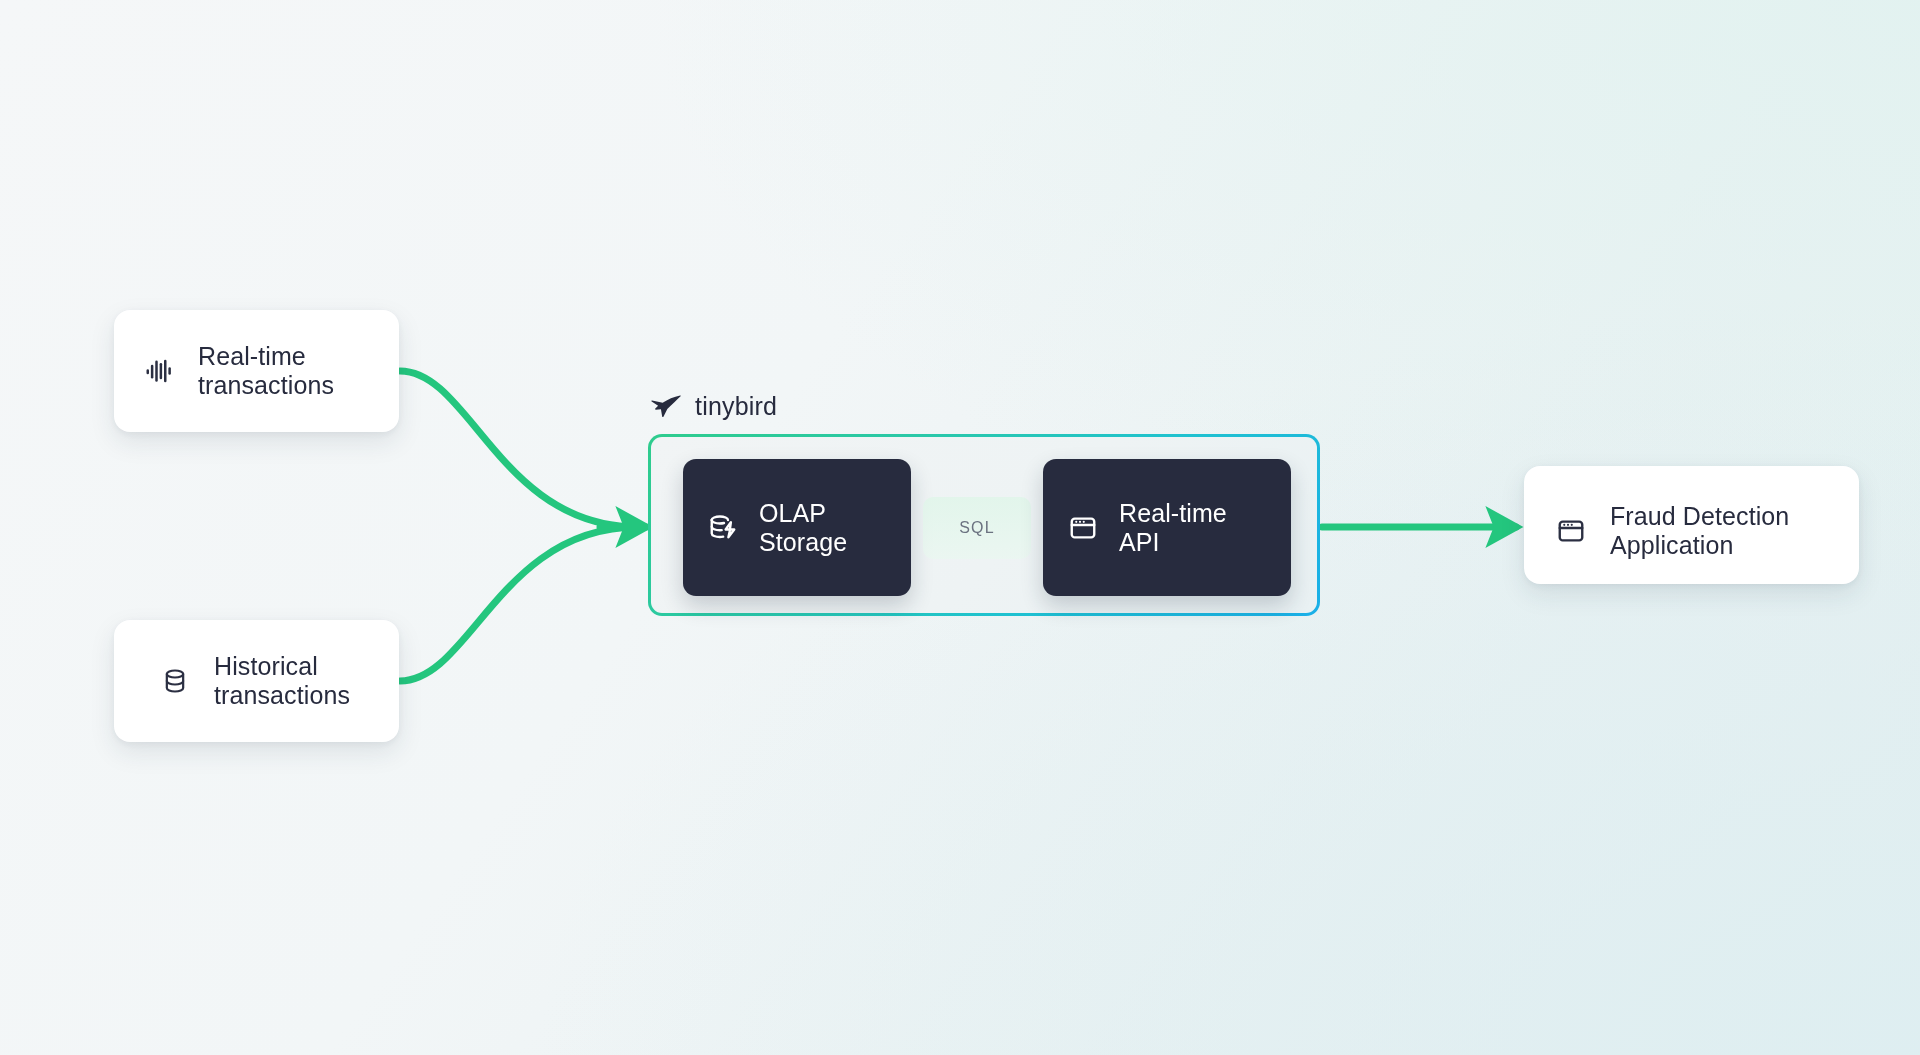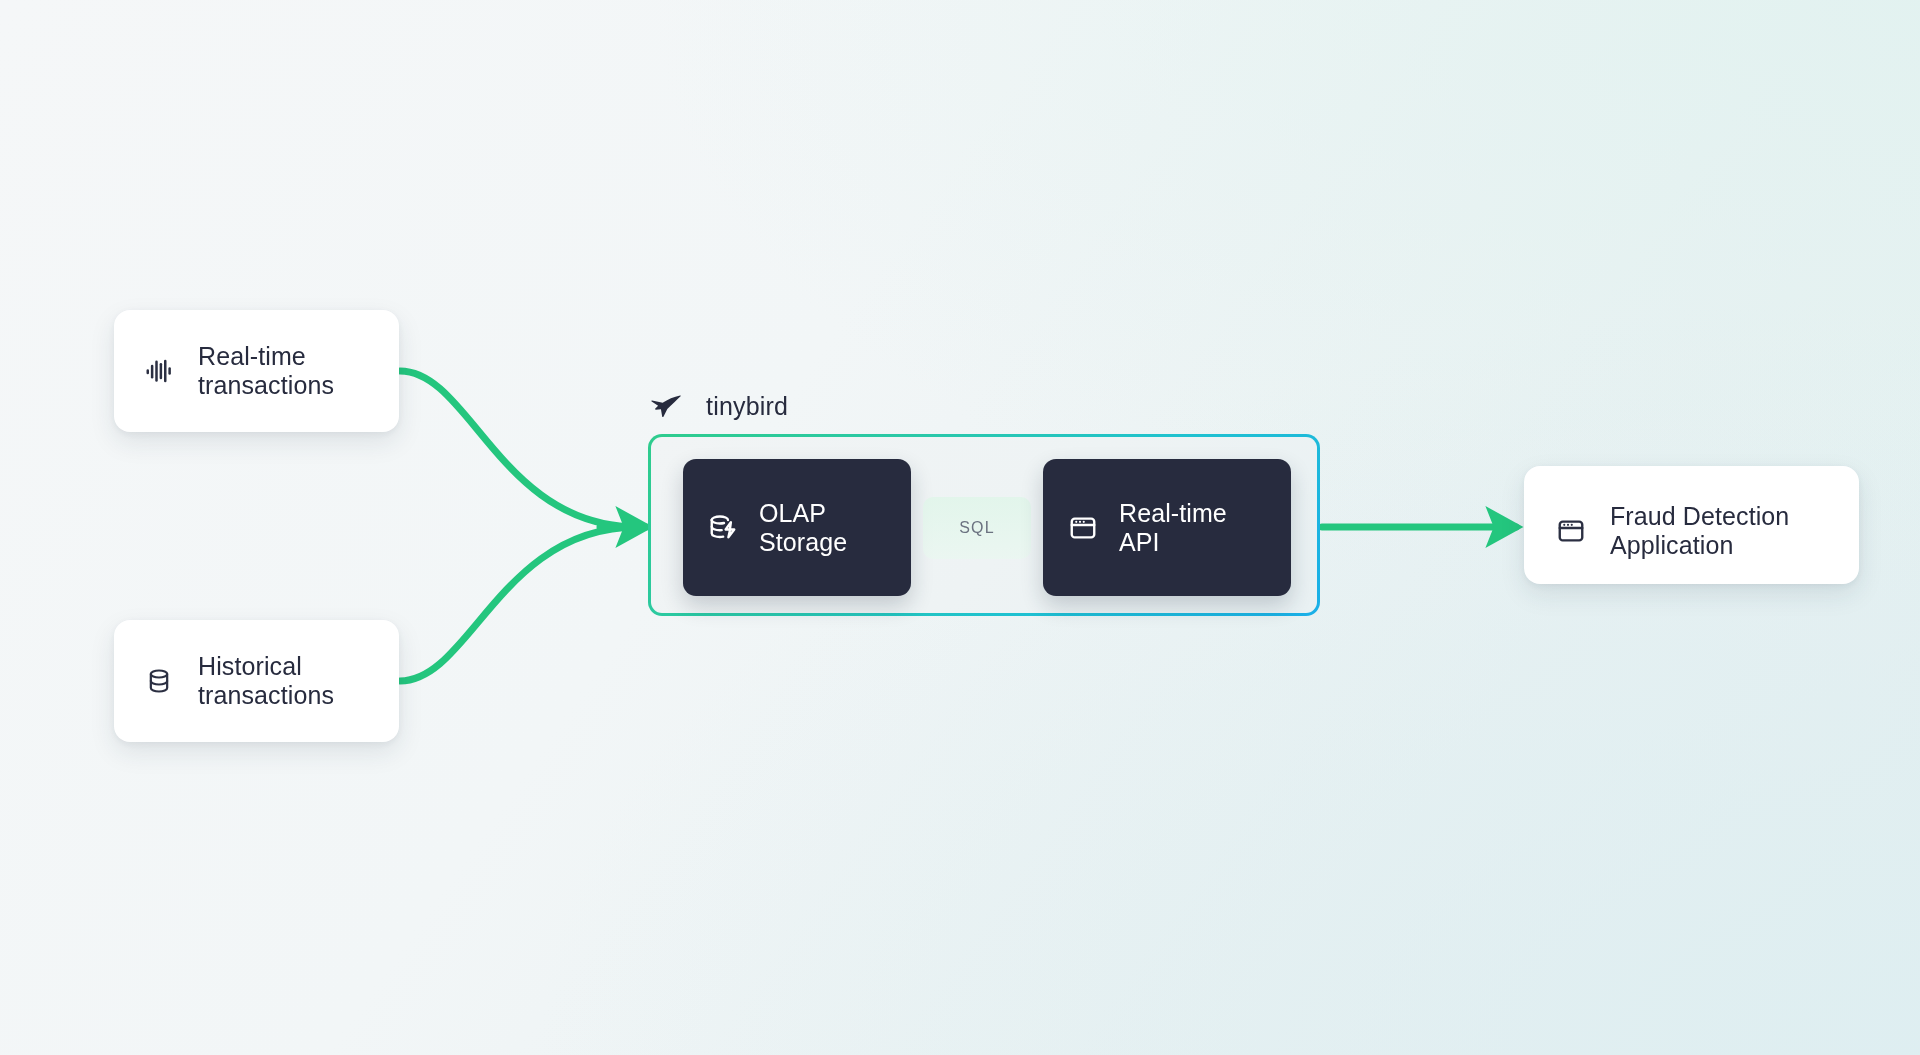--- a/index.html
+++ b/index.html
@@ -56,33 +56,33 @@
   }
   .card-label {
     font-size: 25px;
     line-height: 1.16;
     color: #272b3e;
     white-space: pre-line;
     letter-spacing: 0.1px;
   }
 
   #card-realtime    { left: 114px; top: 310px; width: 285px; height: 122px; padding: 0 26px 0 28px; }
-  #card-historical  { left: 114px; top: 620px; width: 285px; height: 122px; padding: 0 26px 0 28px; }
+  #card-historical  { left: 114px; top: 620px; width: 285px; height: 122px; padding: 0 26px 0 44px; }
   #card-fraud       { left: 1524px; top: 466px; width: 335px; height: 118px; padding: 11px 26px 0 30px; }
 
   
   #tinybird-group {
     position: absolute;
     left: 648px;
     top: 388px;
   }
   #tinybird-brand {
     display: flex;
     align-items: center;
-    gap: 25px;
+    gap: 14px;
     height: 36px;
     margin-left: 3px;
     margin-bottom: 10px;
   }
   #tinybird-brand .brand-name {
     font-size: 25px;
     color: #272b3e;
     letter-spacing: 0.2px;
   }
 

